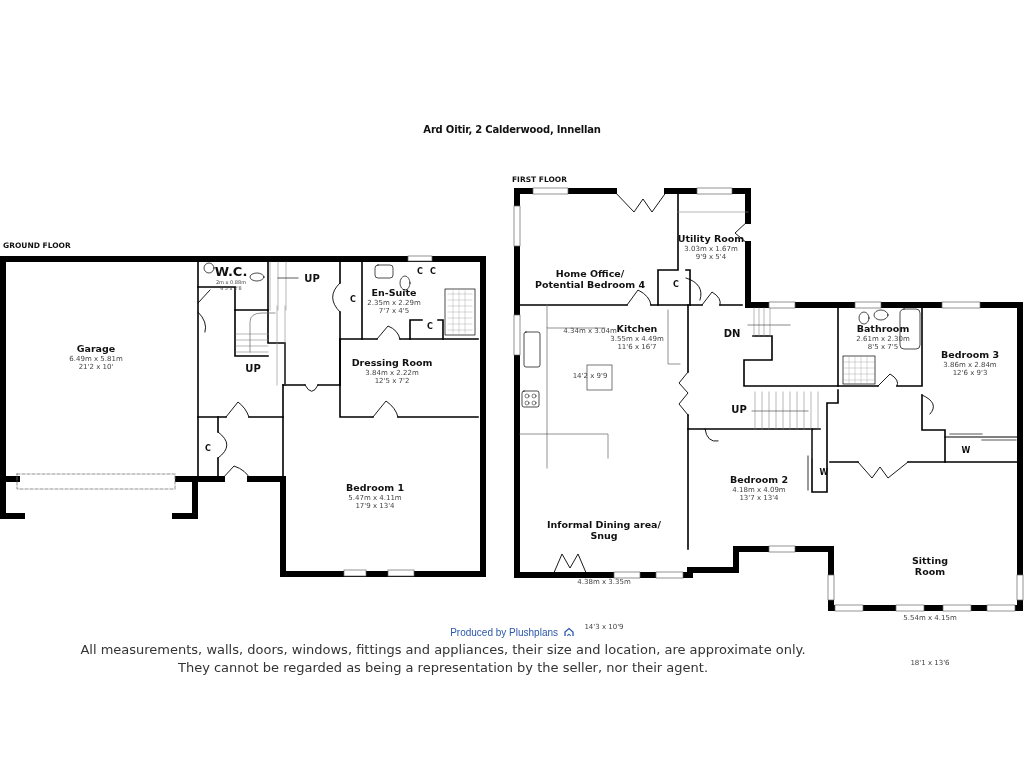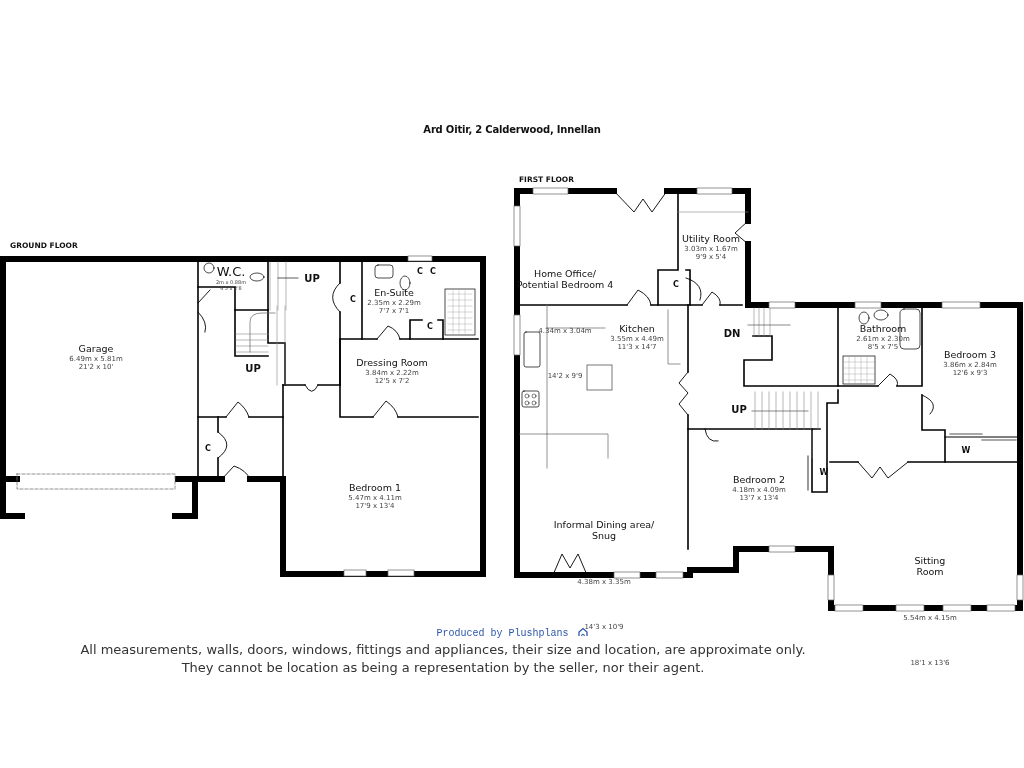--- a/index.html
+++ b/index.html
@@ -1,28 +1,28 @@
 <!DOCTYPE html>
 <html><head>
   <meta charset="utf-8">
   <style>
     html, body { margin: 0; padding: 0; background: #ffffff; }
     body { width: 1024px; height: 768px; position: relative; overflow: hidden; font-family: "Liberation Sans", sans-serif; color: #111; }
     .title { position: absolute; left: 0; width: 1024px; top: 124px; text-align: center; font-weight: bold; font-size: 10px; font-family: "DejaVu Sans", sans-serif; letter-spacing: -0.2px; }
-    .floor-label { position: absolute; font-weight: bold; font-size: 7.5px; font-family: "DejaVu Sans", sans-serif; margin-left: 7px; }
+    .floor-label { position: absolute; font-weight: bold; font-size: 7.5px; font-family: "DejaVu Sans", sans-serif; }
     svg.plan { position: absolute; left: 0; top: 0; }
     .room-label { position: absolute; text-align: center; transform: translateX(-50%); white-space: nowrap; line-height: 1.15; }
-    .room-name { font-weight: normal; font-size: 9.5px; font-family: "DejaVu Sans", sans-serif; color: #111; display: block; }
+    .room-name { font-weight: bold; font-size: 9.5px; font-family: "DejaVu Sans", sans-serif; color: #111; display: block; }
     .room-dim { font-size: 7px; color: #444; display: block; font-family: "DejaVu Sans", sans-serif; }
     .small .room-name { font-size: 13px; }
     .small .room-dim { font-size: 5px; }
     .tag { position: absolute; font-weight: bold; font-size: 10px; font-family: "DejaVu Sans", sans-serif; transform: translate(-50%, -50%); }
     .tag.c, .tag.w { font-size: 8px; }
     .disclaimer { position: absolute; left: 0; width: 886px; top: 601px; text-align: center; font-size: 13px; color: #333; line-height: 1.35; font-family: "DejaVu Sans", sans-serif; margin-top: 40px; }
-    .produced { position: absolute; left: 0; width: 1024px; top: 627px; text-align: center; font-size: 10px; color: #2b57a8; font-family: Liberation Mono, monospace; }
+    .produced { position: absolute; left: 0; width: 1024px; top: 627px; text-align: center; font-size: 10px; color: #2b57a8; font-family: Liberation Sans, sans-serif; }
     .produced .logo { display: inline-block; width: 10px; height: 10px; vertical-align: -1px; margin-left: 3px; }
   </style>
 </head>
 <body>
 
 <div class="title">Ard Oitir, 2 Calderwood, Innellan</div>
 <div class="floor-label" style="left:3px; top:241px;">GROUND FLOOR</div>
 <div class="floor-label" style="left:512px; top:175px;">FIRST FLOOR</div>
 
 <svg class="plan" width="1024" height="768" viewBox="0 0 1024 768">
@@ -161,56 +161,56 @@
   <span class="room-dim">21'2 x 10'</span>
 </div>
 <div class="room-label small" style="left:231px; top:265px;">
   <span class="room-name">W.C.</span>
   <span class="room-dim">2m x 0.88m</span>
   <span class="room-dim">6'5 x 2'8</span>
 </div>
 <div class="room-label" style="left:394px; top:288px;">
   <span class="room-name">En-Suite</span>
   <span class="room-dim">2.35m x 2.29m</span>
-  <span class="room-dim">7'7 x 7'1</span>
+  <span class="room-dim">7'7 x 4'5</span>
 </div>
 <div class="room-label" style="left:392px; top:358px;">
   <span class="room-name">Dressing Room</span>
   <span class="room-dim">3.84m x 2.22m</span>
   <span class="room-dim">12'5 x 7'2</span>
 </div>
 <div class="room-label" style="left:375px; top:483px;">
   <span class="room-name">Bedroom 1</span>
   <span class="room-dim">5.47m x 4.11m</span>
   <span class="room-dim">17'9 x 13'4</span>
 </div>
 
 <div class="tag" style="left:312px; top:278px;">UP</div>
 <div class="tag" style="left:253px; top:368px;">UP</div>
 <div class="tag c" style="left:353px; top:299px;">C</div>
 <div class="tag c" style="left:420px; top:271px;">C</div>
 <div class="tag c" style="left:433px; top:271px;">C</div>
 <div class="tag c" style="left:430px; top:326px;">C</div>
 <div class="tag c" style="left:208px; top:448px;">C</div>
 
-<div class="room-label" style="left:565px; top:232px; white-space:pre;">
+<div class="room-label" style="left:590px; top:232px; white-space:pre;">
   <span class="room-name">Home Office/
 Potential Bedroom 4</span>
   <span class="room-dim">4.34m x 3.04m</span>
   <span class="room-dim">14'2 x 9'9</span>
 </div>
 <div class="room-label" style="left:711px; top:234px;">
   <span class="room-name">Utility Room</span>
   <span class="room-dim">3.03m x 1.67m</span>
   <span class="room-dim">9'9 x 5'4</span>
 </div>
 <div class="room-label" style="left:637px; top:324px;">
   <span class="room-name">Kitchen</span>
   <span class="room-dim">3.55m x 4.49m</span>
-  <span class="room-dim">11'3 x 14'7</span>
+  <span class="room-dim">11'6 x 16'7</span>
 </div>
 <div class="room-label" style="left:883px; top:324px;">
   <span class="room-name">Bathroom</span>
   <span class="room-dim">2.61m x 2.30m</span>
   <span class="room-dim">8'5 x 7'5</span>
 </div>
 <div class="room-label" style="left:970px; top:350px;">
   <span class="room-name">Bedroom 3</span>
   <span class="room-dim">3.86m x 2.84m</span>
   <span class="room-dim">12'6 x 9'3</span>
@@ -234,21 +234,21 @@
 </div>
 
 <div class="tag c" style="left:676px; top:284px;">C</div>
 <div class="tag" style="left:732px; top:333px;">DN</div>
 <div class="tag" style="left:739px; top:409px;">UP</div>
 <div class="tag w" style="left:824px; top:472px;">W</div>
 <div class="tag w" style="left:966px; top:450px;">W</div>
 
 <div class="disclaimer">
   <div>All measurements, walls, doors, windows, fittings and appliances, their size and location, are approximate only.</div>
-  <div>They cannot be location as being a representation by the seller, nor their agent.</div>
+  <div>They cannot be regarded as being a representation by the seller, nor their agent.</div>
 </div>
 <div class="produced">
   <span>Produced by Plushplans</span>
   <svg class="logo" viewBox="0 0 10 10">
     <path d="M1 9 V5 L5 1.5 L9 5 V9" fill="none" stroke="#2b57a8" stroke-width="1.3"></path>
     <path d="M3.5 9 Q5 5.5 6.5 9" fill="none" stroke="#2b57a8" stroke-width="1.1"></path>
   </svg>
 </div>
 
 </body></html>

